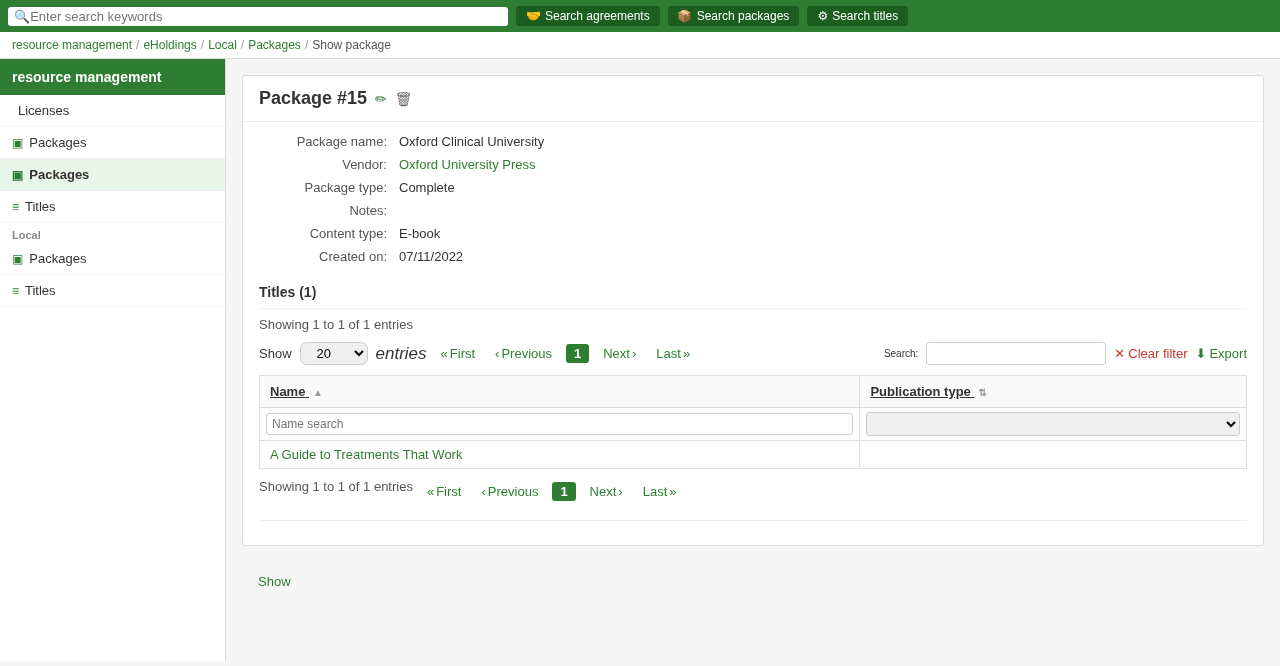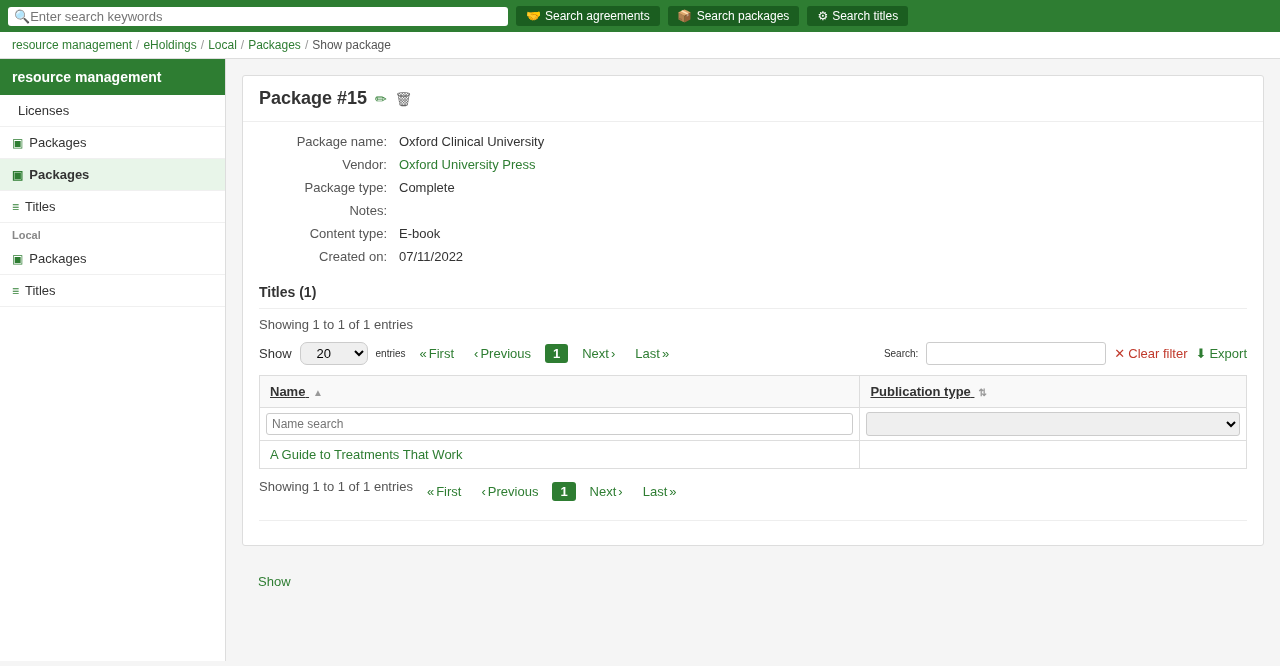--- a/index.html
+++ b/index.html
@@ -170,21 +170,21 @@
 
     
     .pagination-bar {
       display: flex;
       align-items: center;
       gap: 8px;
       margin-bottom: 10px;
       flex-wrap: wrap;
     }
     .show-label { font-size: 13px; }
-    .entries-label { font-size: 10px; }
+    .entries-label { font-size: 17px; font-style: italic; }
     .show-select {
       padding: 2px 12px;
       font-size: 13px;
       border: 1px solid #ccc;
       border-radius: 7px;
     }
     .page-nav-btn {
       background: none;
       border: none;
       color: #2e7d32;

